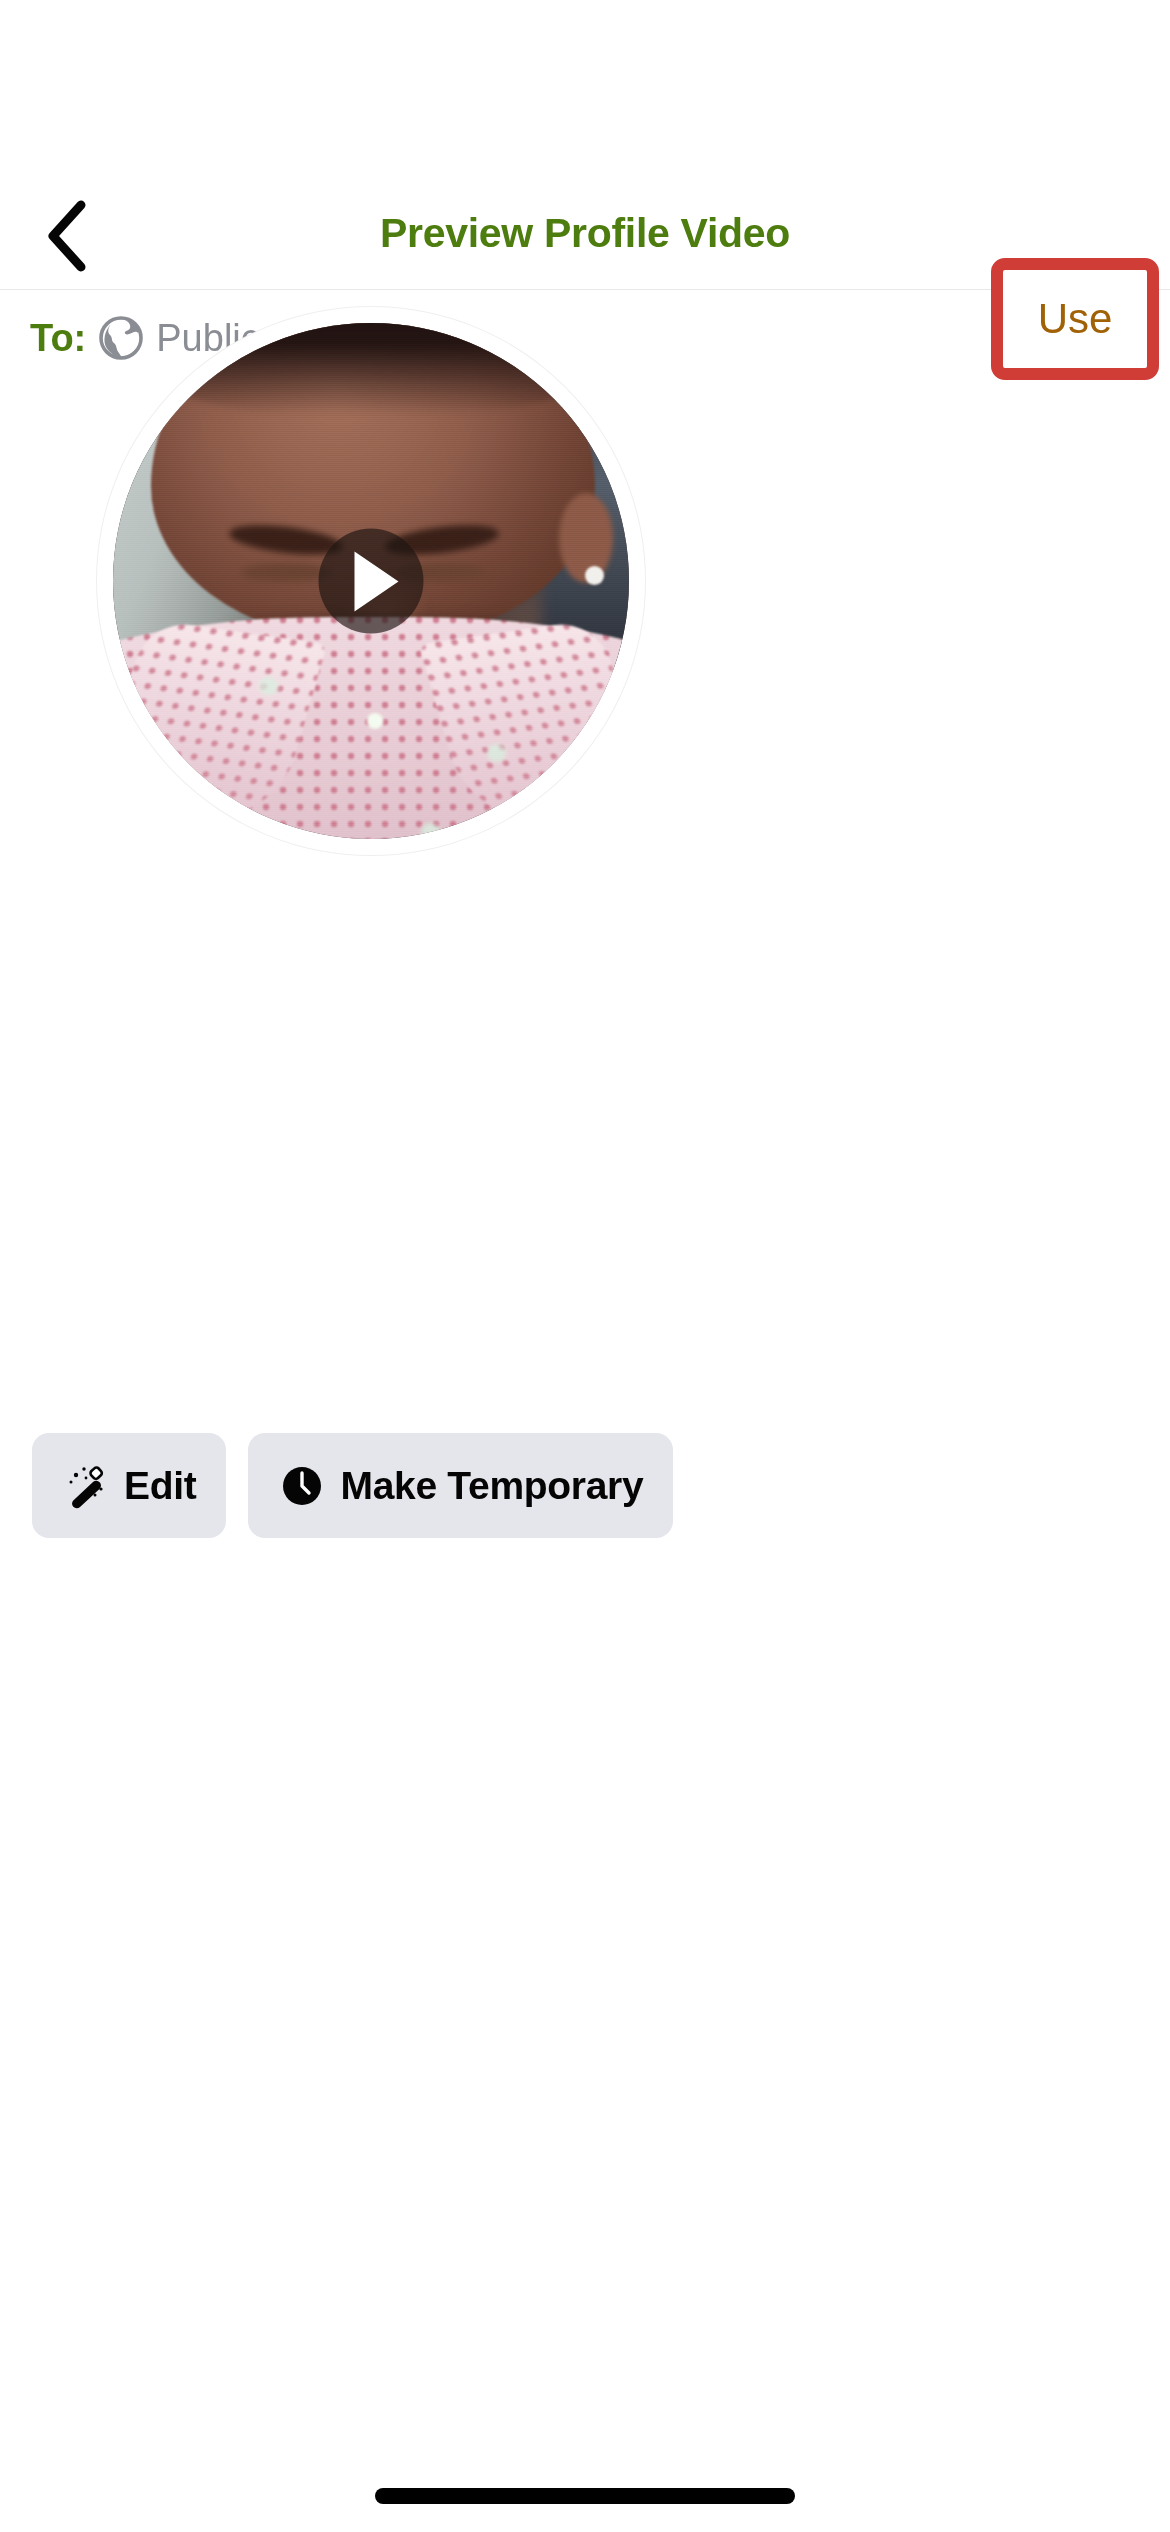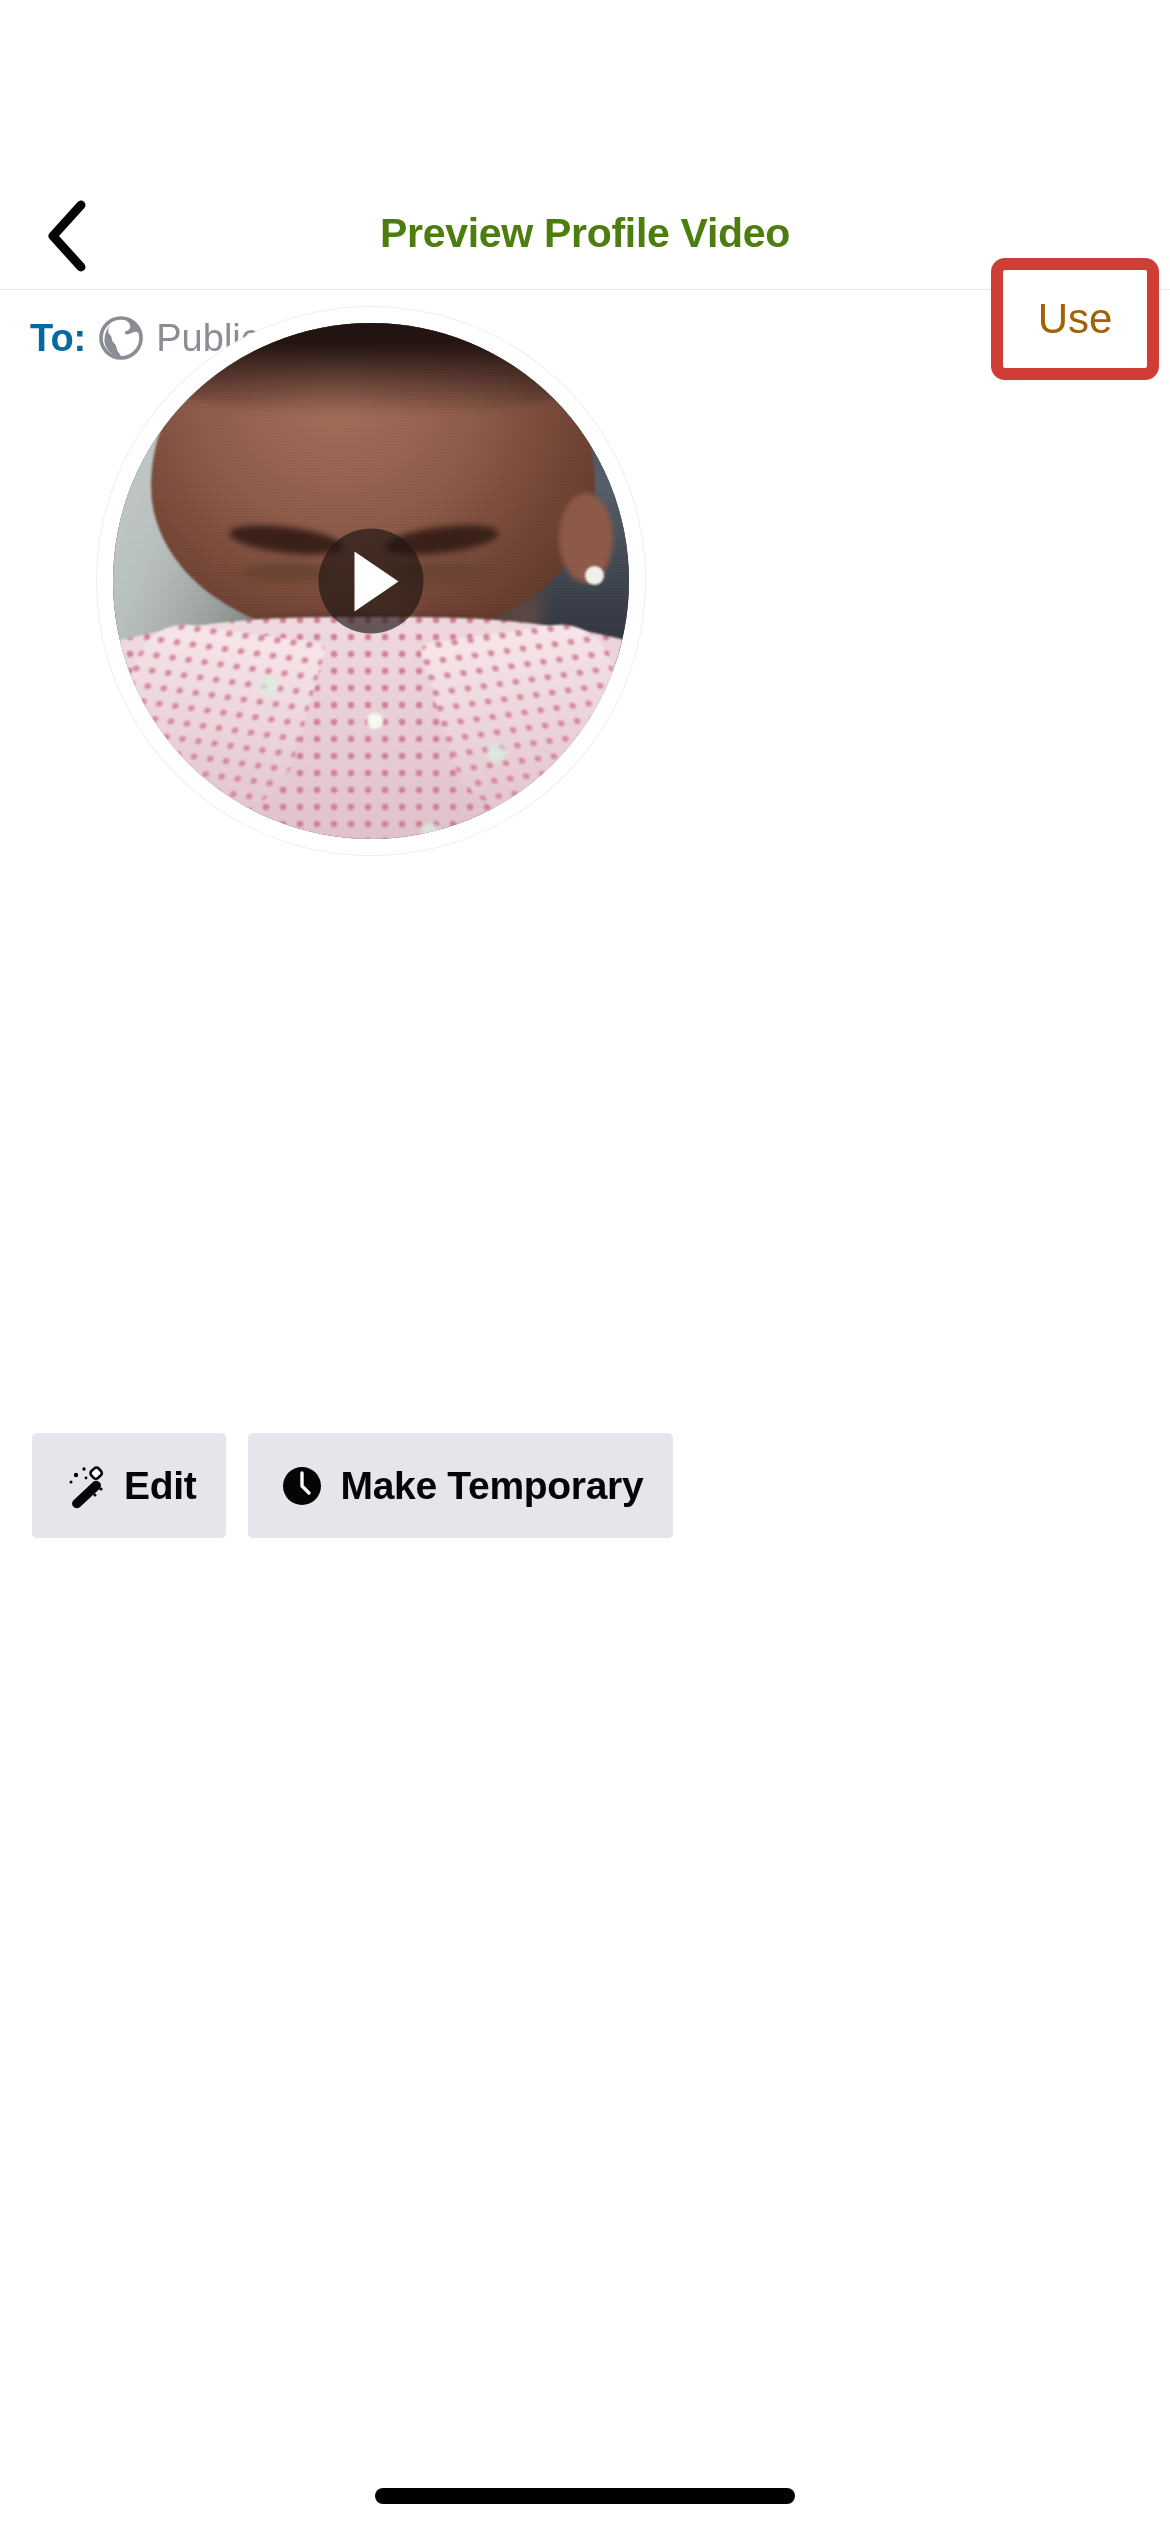--- a/index.html
+++ b/index.html
@@ -88,21 +88,21 @@
 
   
   .audience-row {
     position:absolute; top:292px; left:0;
     width:1170px; height:92px;
     display:flex; align-items:center;
     padding-left:30px; gap:12px;
     cursor:pointer;
   }
   .audience-label {
-    font-size:38px; font-weight:bold; color:#0369a1;
+    font-size:38px; font-weight:bold; color:#4d7c0f;
   }
   .globe-icon { width:46px; height:46px; display:block; flex:none; }
   .audience-value {
     font-size:38px; font-weight:normal; color:#8a8d94;
   }
 
   
   .video-wrap {
     position:absolute; left:97px; top:307px;
     width:548px; height:548px;
@@ -261,21 +261,21 @@
   }
 
   
   .actions {
     position:absolute; left:32px; top:1433px;
     display:flex; gap:22px; align-items:center;
   }
   .action-btn {
     height:105px;
     background:#e4e6eb;
-    border-radius:5px;
+    border-radius:17px;
     display:flex; align-items:center; justify-content:center;
     gap:14px;
     padding:0 30px;
     cursor:pointer;
   }
   .action-label {
     font-size:39px; font-weight:bold; color:#050505;
     letter-spacing:-0.3px; white-space:nowrap;
   }
   .action-icon { width:48px; height:48px; display:block; flex:none; }

